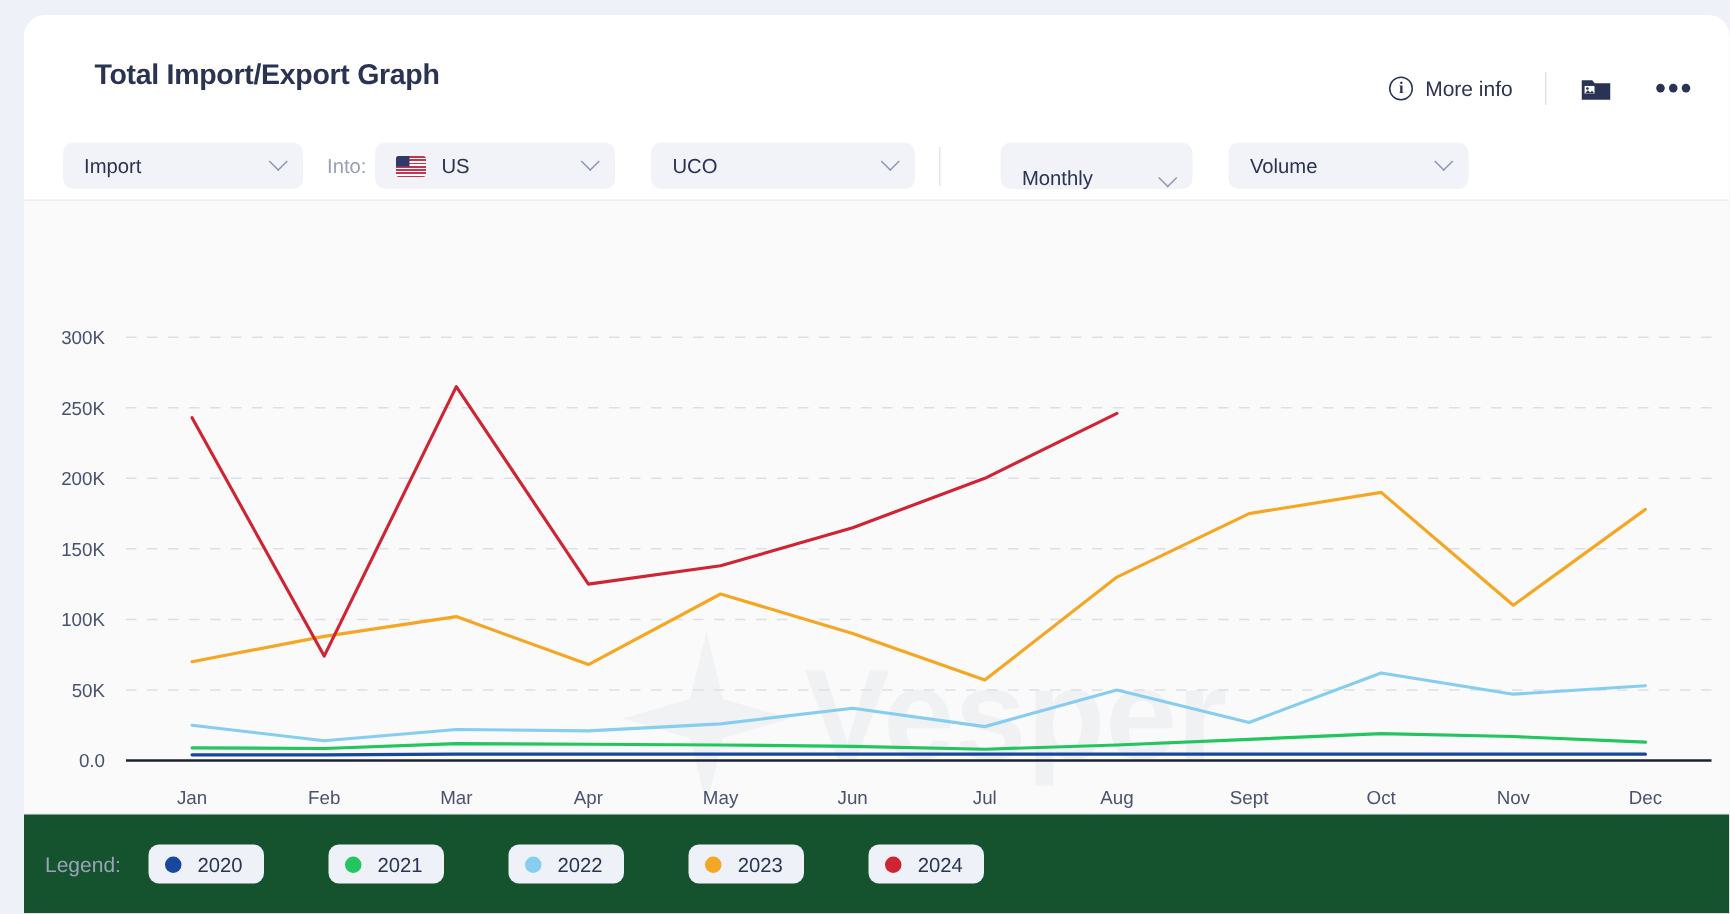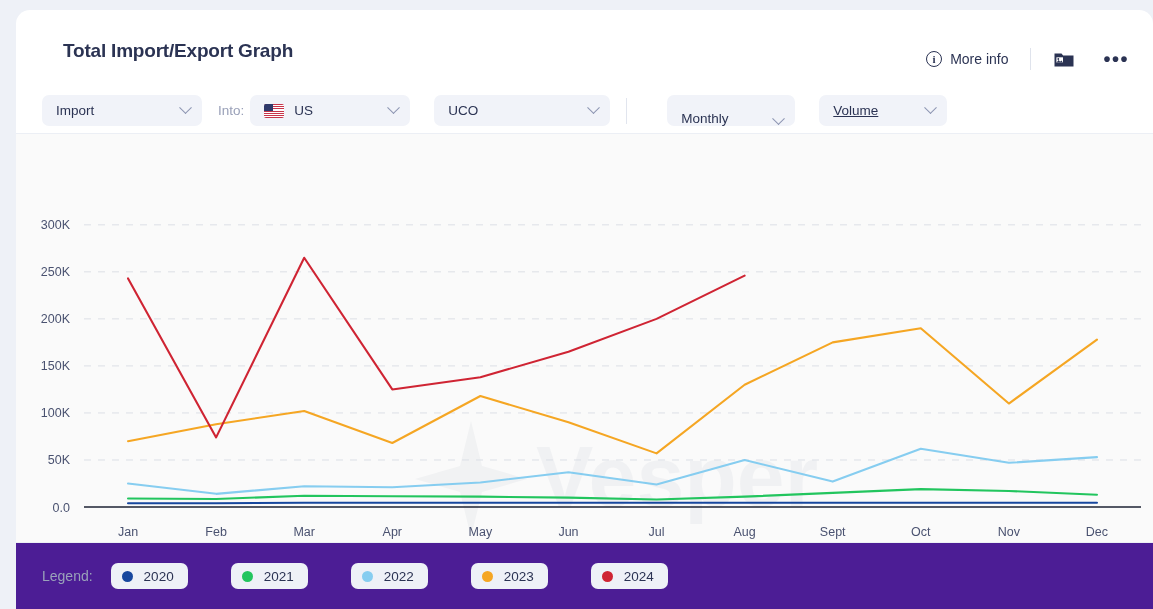--- a/index.html
+++ b/index.html
@@ -87,21 +87,21 @@
     margin-left: 14px;
     width: 9px; height: 9px;
     border-right: 1.6px solid #8d96b2;
     border-bottom: 1.6px solid #8d96b2;
     transform: rotate(45deg) translate(-2px,-2px);
   }
   .sel-import { width: 160px; }
   .sel-country { width: 160px; gap: 25px; }
   .sel-product { width: 176px; }
   .sel-freq { width: 128px; align-items: flex-end; }
-  .sel-unit { width: 128px; text-decoration: underline; }
+  .sel-unit { width: 160px; }
   .into-label {
     color: #99a0b8; font-size: 13.5px;
     margin: 0 6px 0 16px;
   }
   .flag {
     width: 20px; height: 14px;
     margin-right: 10px;
     position: relative;
     border-radius: 2px;
     overflow: hidden;
@@ -132,23 +132,23 @@
     border-top: 1px solid #eceff5;
     border-bottom: 1px solid #eceff5;
   }
   .chart-svg { display: block; }
 
   
   .legend {
     position: absolute;
     left: 0; bottom: 0;
     width: 1137px; height: 66px;
-    background: #4c1d95;
+    background: #14532d;
     display: flex; align-items: center;
-    padding-left: 26px;
+    padding-left: 14px;
     text-align: right;
   }
   .legend-label {
     color: #9aa2ba; font-size: 14px; margin-right: 18px;
   }
   .legend-item {
     display: flex; align-items: center;
     background: #eef1f7;
     border-radius: 7px;
     height: 26px;

